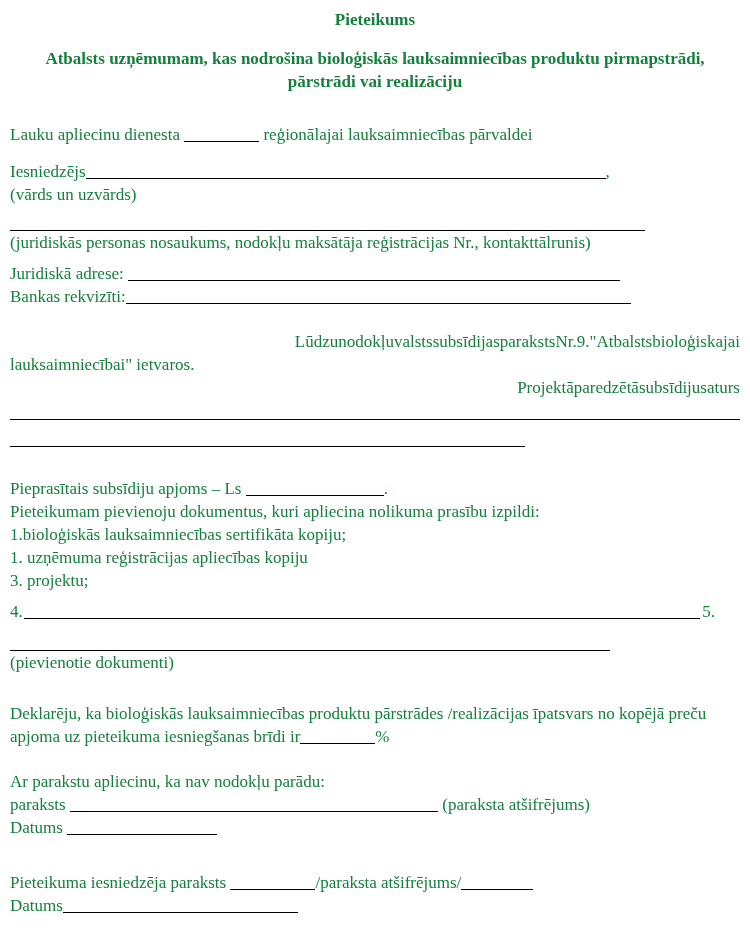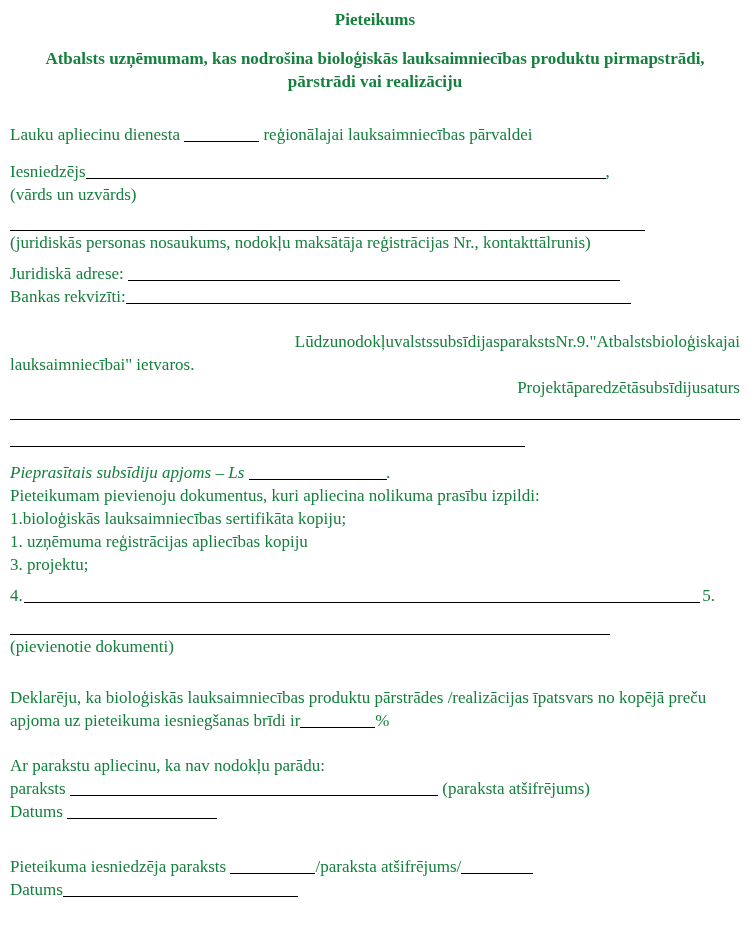--- a/index.html
+++ b/index.html
@@ -58,21 +58,21 @@
     top: 2px;
     margin: 0 2px 0 1px;
   }
   .mt-recipient { margin-top: 30px; }
   .mt-applicant { margin-top: 14px; }
   .mt-legal    { margin-top: 24px; }
   .mt-address  { margin-top: 8px; }
   .mt-request  { margin-top: 22px; }
   .mt-rule1    { margin-top: 20px; }
   .mt-rule2    { margin-top: 26px; }
-  .mt-amount   { margin-top: 14px; font-style: italic; }
+  .mt-amount   { margin-top: 30px; }
   .mt-item4    { margin-top: 8px; }
   .mt-docsrule { margin-top: 27px; }
   .mt-decl     { margin-top: 28px; }
   .mt-tax      { margin-top: 22px; }
   .mt-final    { margin-top: 32px; }
 </style>
 </head>
 <body>
 
 <div class="page">

